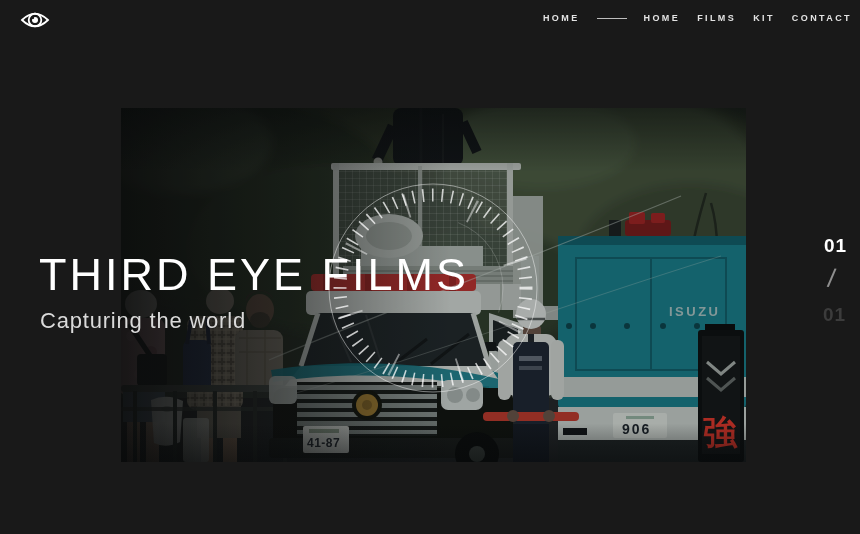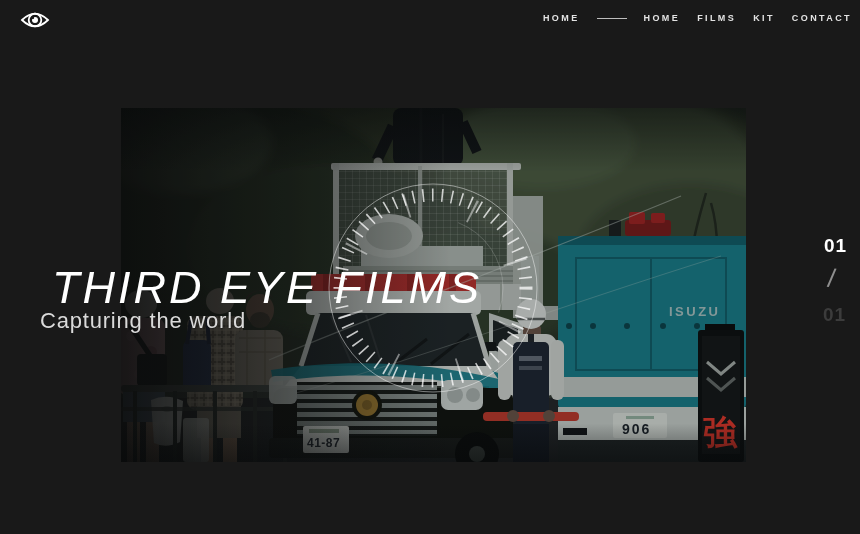--- a/index.html
+++ b/index.html
@@ -278,18 +278,18 @@
 
   <g>
     <circle cx="312" cy="180" r="104" fill="none" stroke="rgba(255,255,255,0.45)" stroke-width="1"></circle>
     <circle cx="312" cy="180" r="93" fill="none" stroke="rgba(255,255,255,0.75)" stroke-width="13" stroke-dasharray="1.6 8.1"></circle>
     <circle cx="312" cy="180" r="86" fill="none" stroke="rgba(255,255,255,0.45)" stroke-width="24" stroke-dasharray="2 65.5" stroke-dashoffset="28"></circle>
     <circle cx="312" cy="180" r="70" fill="none" stroke="rgba(255,255,255,0.18)" stroke-width="1" stroke-dasharray="110 330" stroke-dashoffset="85"></circle>
   </g>
 </svg>
 </div>
 
-<h1 class="title" style="margin:16px;font-style:italic;">THIRD EYE FILMS</h1>
+<h1 class="title" style="margin:3px;">THIRD EYE FILMS</h1>
 <div class="subtitle">Capturing the world</div>
 
 <div class="pag-current">01</div>
 <div class="pag-sep">/</div>
 <div class="pag-total">01</div>
 
 </body></html>

